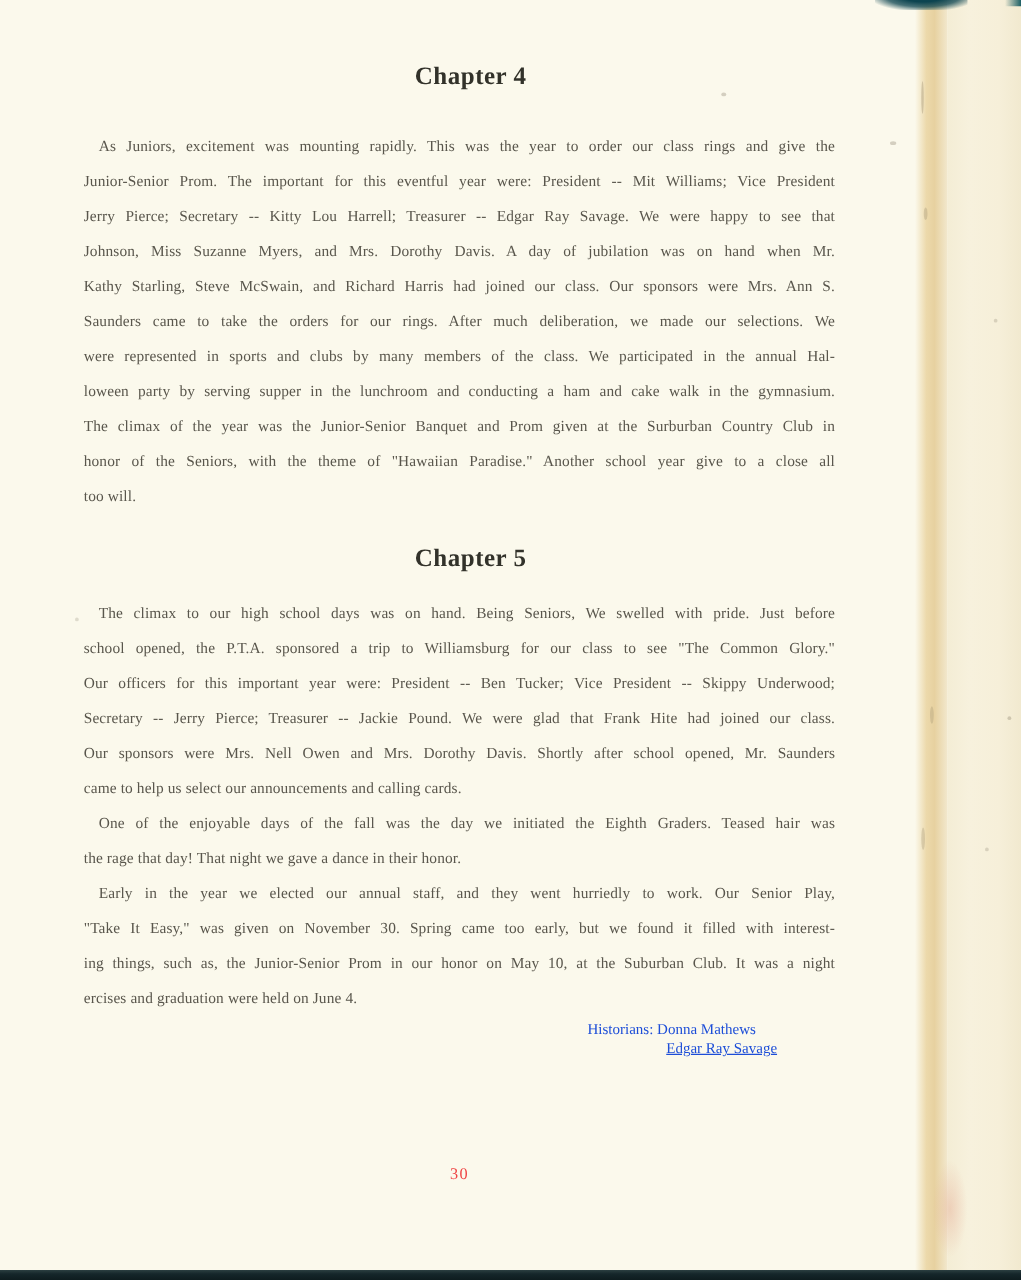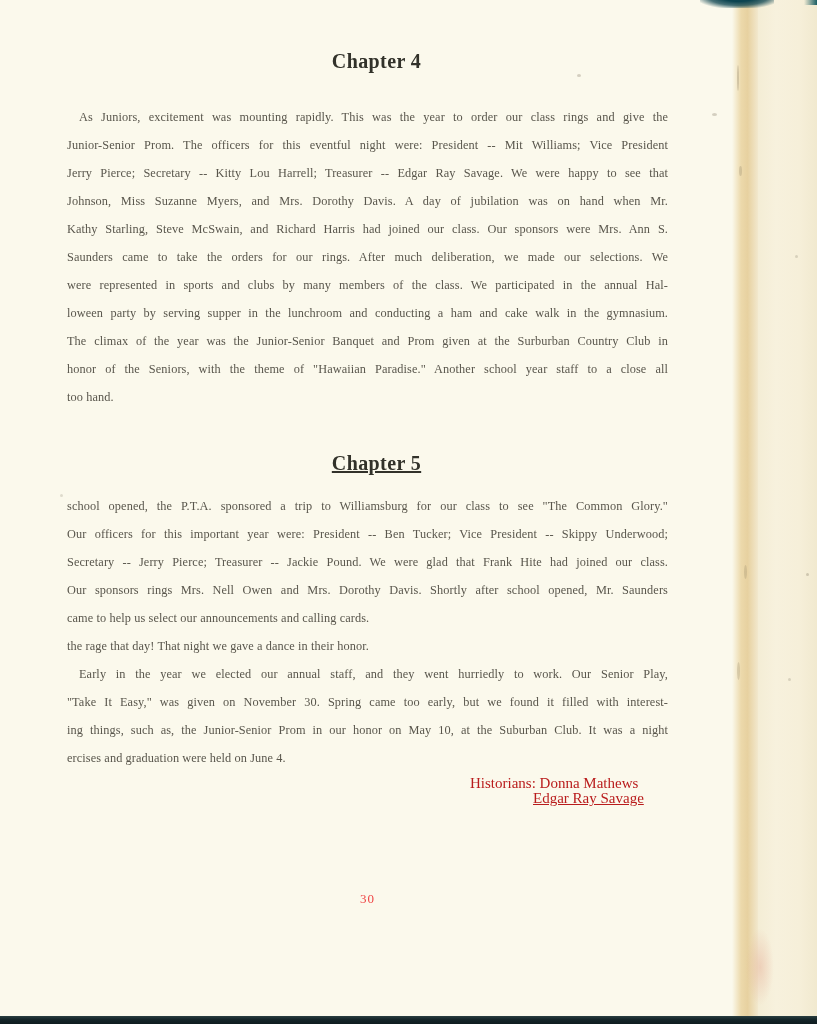--- a/index.html
+++ b/index.html
@@ -13,34 +13,34 @@
   }
   .content {
     position: absolute; left: 67px; top: 0; width: 601px;
   }
   .chapter-h {
     margin: 0; position: relative; left: 9px;
     font-size: 20px; line-height: 22px; font-weight: 600;
     letter-spacing: 0.4px; text-align: center; color: #32322a;
   }
   #h-ch4 { margin-top: 50px; }
-  #h-ch5 { margin-top: 41px; text-decoration: underline; }
+  #h-ch5 { margin-top: 25px; }
   #paras-ch4 { margin-top: 31px; }
   #paras-ch5 { margin-top: 18px; }
   .para { margin: 0; }
   .line {
     font-size: 12.3px; line-height: 28px; color: #59564c;
     text-align: justify; text-align-last: justify;
     letter-spacing: 0.1px;
   }
   .line.first { text-indent: 12px; }
   .line.last { text-align-last: left; }
   .historians {
     margin-top: 4px; margin-left: 403px;
-    font-size: 15px; line-height: 15px; color: #b91c1c;
+    font-size: 12px; line-height: 15px; color: #1d4ed8;
   }
   .hist-line2 { padding-left: 63px; text-decoration: underline; }
   .page-number {
     margin-top: 85px; text-align: center;
     font-size: 13px; letter-spacing: 1px; color: #ef4444;
   }
   
   .edge-tan {
     position: absolute; left: 732px; top: 0; width: 26px; height: 1024px;
     background: linear-gradient(90deg, rgba(236,217,171,0) 0%, #ecd9ab 35%, #e7d1a0 60%, #f2e8cd 100%);
@@ -79,43 +79,45 @@
 </style>
 </head>
 <body>
 
 <div class="page">
   <div class="content">
     <h1 class="chapter-h" id="h-ch4">Chapter 4</h1>
     <div class="paras" id="paras-ch4">
         <div class="para">
           <div class="line first">As Juniors, excitement was mounting rapidly. This was the year to order our class rings and give the</div>
-          <div class="line">Junior-Senior Prom. The officers for this eventful night were: President -- Mit Williams; Vice President</div>
+          <div class="line">Junior-Senior Prom. The important for this eventful year were: President -- Mit Williams; Vice President</div>
           <div class="line">Jerry Pierce; Secretary -- Kitty Lou Harrell; Treasurer -- Edgar Ray Savage. We were happy to see that</div>
           <div class="line">Johnson, Miss Suzanne Myers, and Mrs. Dorothy Davis. A day of jubilation was on hand when Mr.</div>
           <div class="line">Kathy Starling, Steve McSwain, and Richard Harris had joined our class. Our sponsors were Mrs. Ann S.</div>
           <div class="line">Saunders came to take the orders for our rings. After much deliberation, we made our selections. We</div>
           <div class="line">were represented in sports and clubs by many members of the class. We participated in the annual Hal-</div>
           <div class="line">loween party by serving supper in the lunchroom and conducting a ham and cake walk in the gymnasium.</div>
           <div class="line">The climax of the year was the Junior-Senior Banquet and Prom given at the Surburban Country Club in</div>
-          <div class="line">honor of the Seniors, with the theme of "Hawaiian Paradise." Another school year staff to a close all</div>
-          <div class="line last">too hand.</div>
+          <div class="line">honor of the Seniors, with the theme of "Hawaiian Paradise." Another school year give to a close all</div>
+          <div class="line last">too will.</div>
         </div>
       </div>
 
     <h1 class="chapter-h" id="h-ch5">Chapter 5</h1>
     <div class="paras" id="paras-ch5">
         <div class="para">
+          <div class="line first">The climax to our high school days was on hand. Being Seniors, We swelled with pride. Just before</div>
           <div class="line">school opened, the P.T.A. sponsored a trip to Williamsburg for our class to see "The Common Glory."</div>
           <div class="line">Our officers for this important year were: President -- Ben Tucker; Vice President -- Skippy Underwood;</div>
           <div class="line">Secretary -- Jerry Pierce; Treasurer -- Jackie Pound. We were glad that Frank Hite had joined our class.</div>
-          <div class="line">Our sponsors rings Mrs. Nell Owen and Mrs. Dorothy Davis. Shortly after school opened, Mr. Saunders</div>
+          <div class="line">Our sponsors were Mrs. Nell Owen and Mrs. Dorothy Davis. Shortly after school opened, Mr. Saunders</div>
           <div class="line last">came to help us select our announcements and calling cards.</div>
         </div>
         <div class="para">
+          <div class="line first">One of the enjoyable days of the fall was the day we initiated the Eighth Graders. Teased hair was</div>
           <div class="line last">the rage that day! That night we gave a dance in their honor.</div>
         </div>
         <div class="para">
           <div class="line first">Early in the year we elected our annual staff, and they went hurriedly to work. Our Senior Play,</div>
           <div class="line">"Take It Easy," was given on November 30. Spring came too early, but we found it filled with interest-</div>
           <div class="line">ing things, such as, the Junior-Senior Prom in our honor on May 10, at the Suburban Club. It was a night</div>
           <div class="line last">ercises and graduation were held on June 4.</div>
         </div>
       </div>
 

